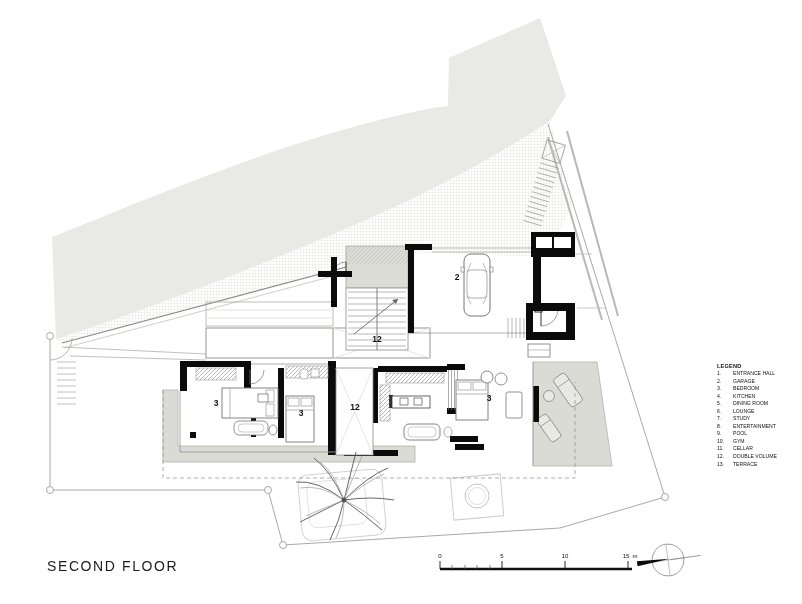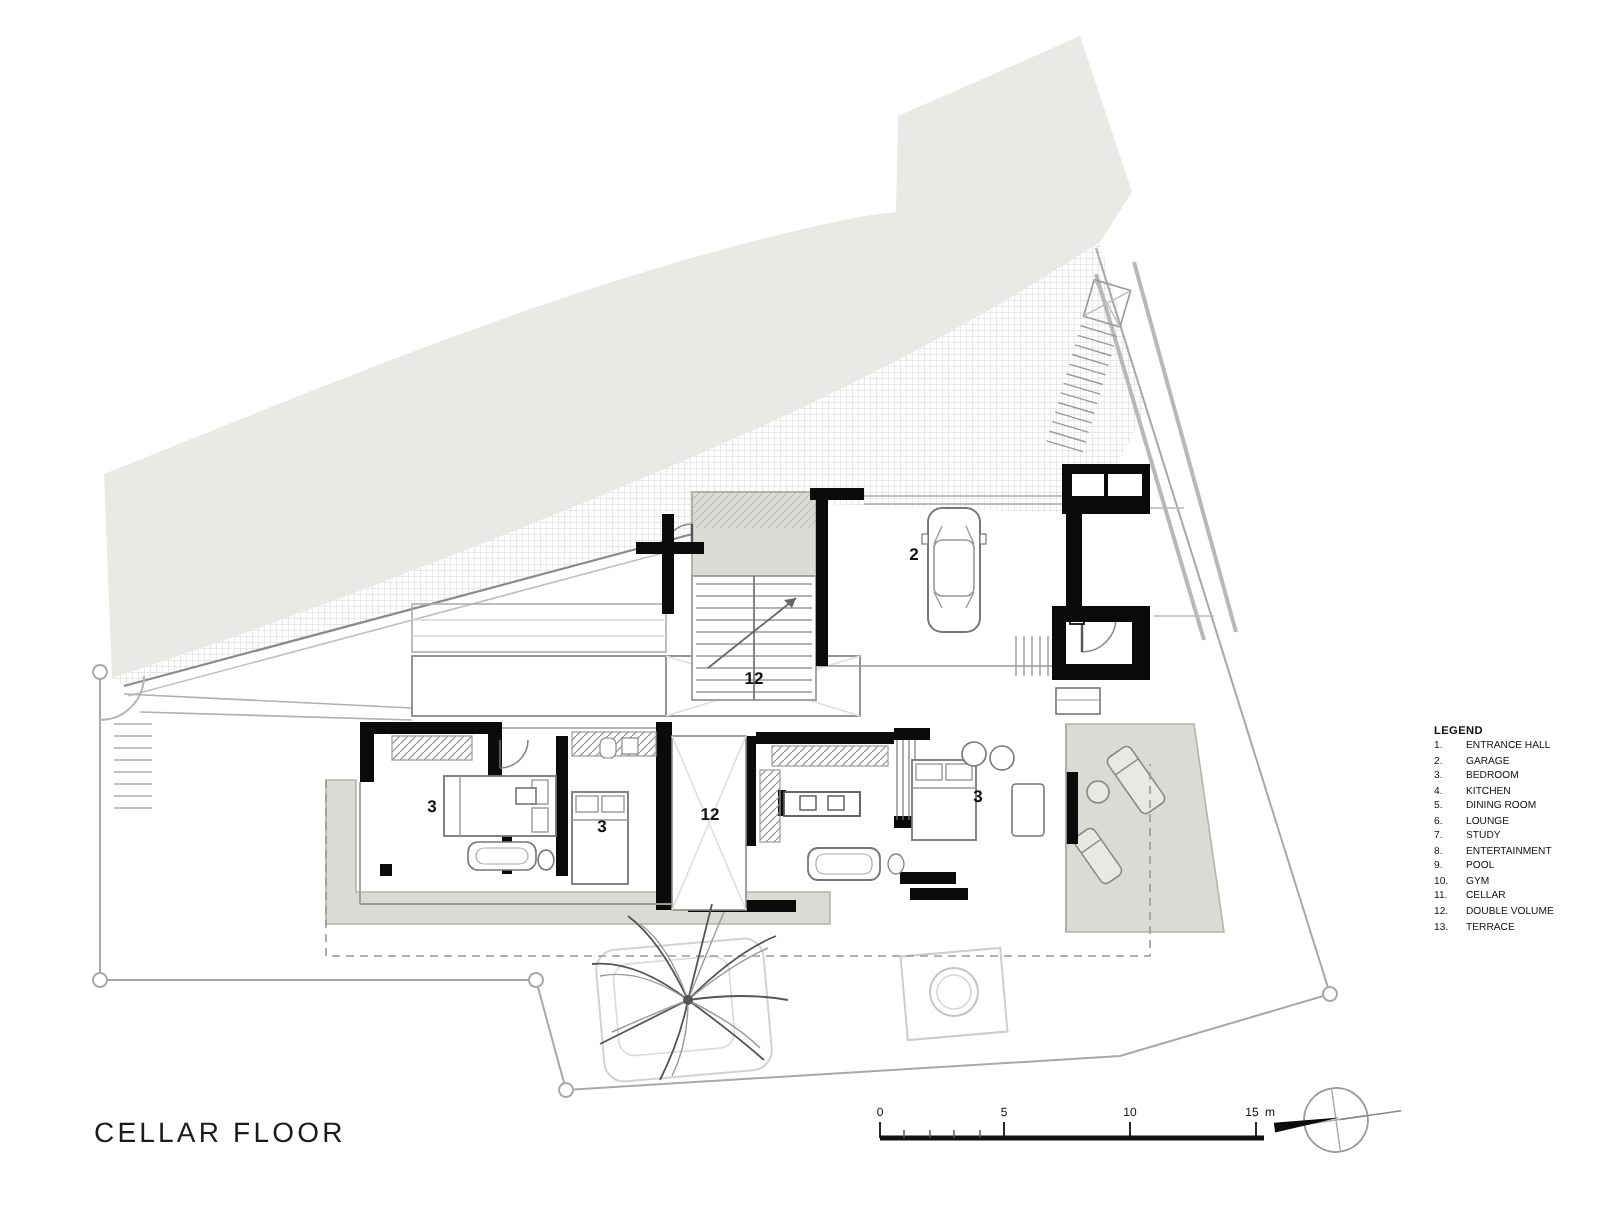--- a/index.html
+++ b/index.html
@@ -342,15 +342,15 @@
   <div class="legend-row">
         <span class="legend-num">12.</span>
         <span class="legend-label">DOUBLE VOLUME</span>
       </div>
   <div class="legend-row">
         <span class="legend-num">13.</span>
         <span class="legend-label">TERRACE</span>
       </div>
 </div>
 
-<div class="title">CELLAR FLOOR</div>
+<div class="title">SECOND FLOOR</div>
 
 </div>
 
 </body></html>

